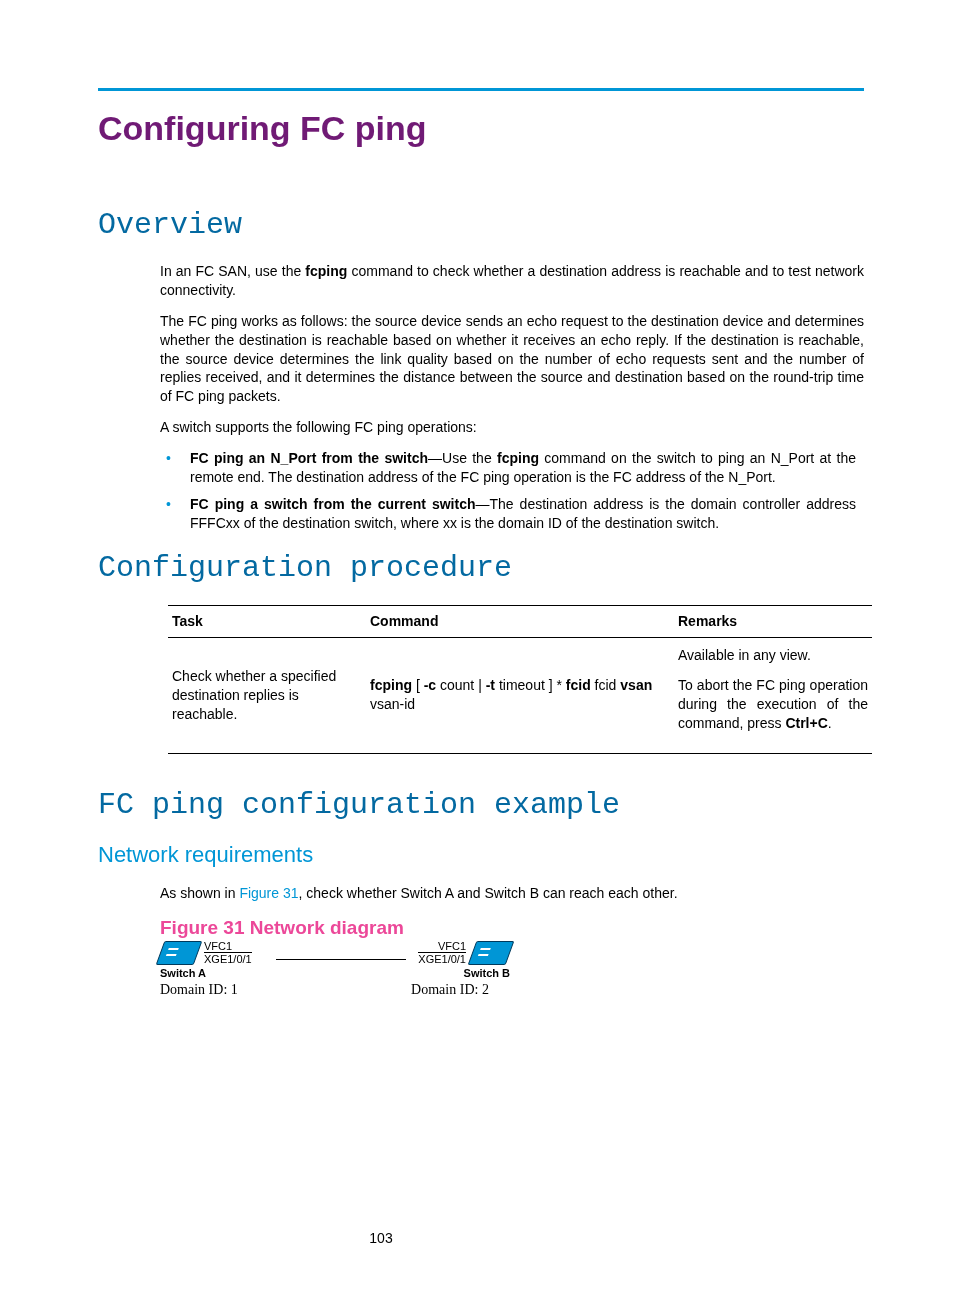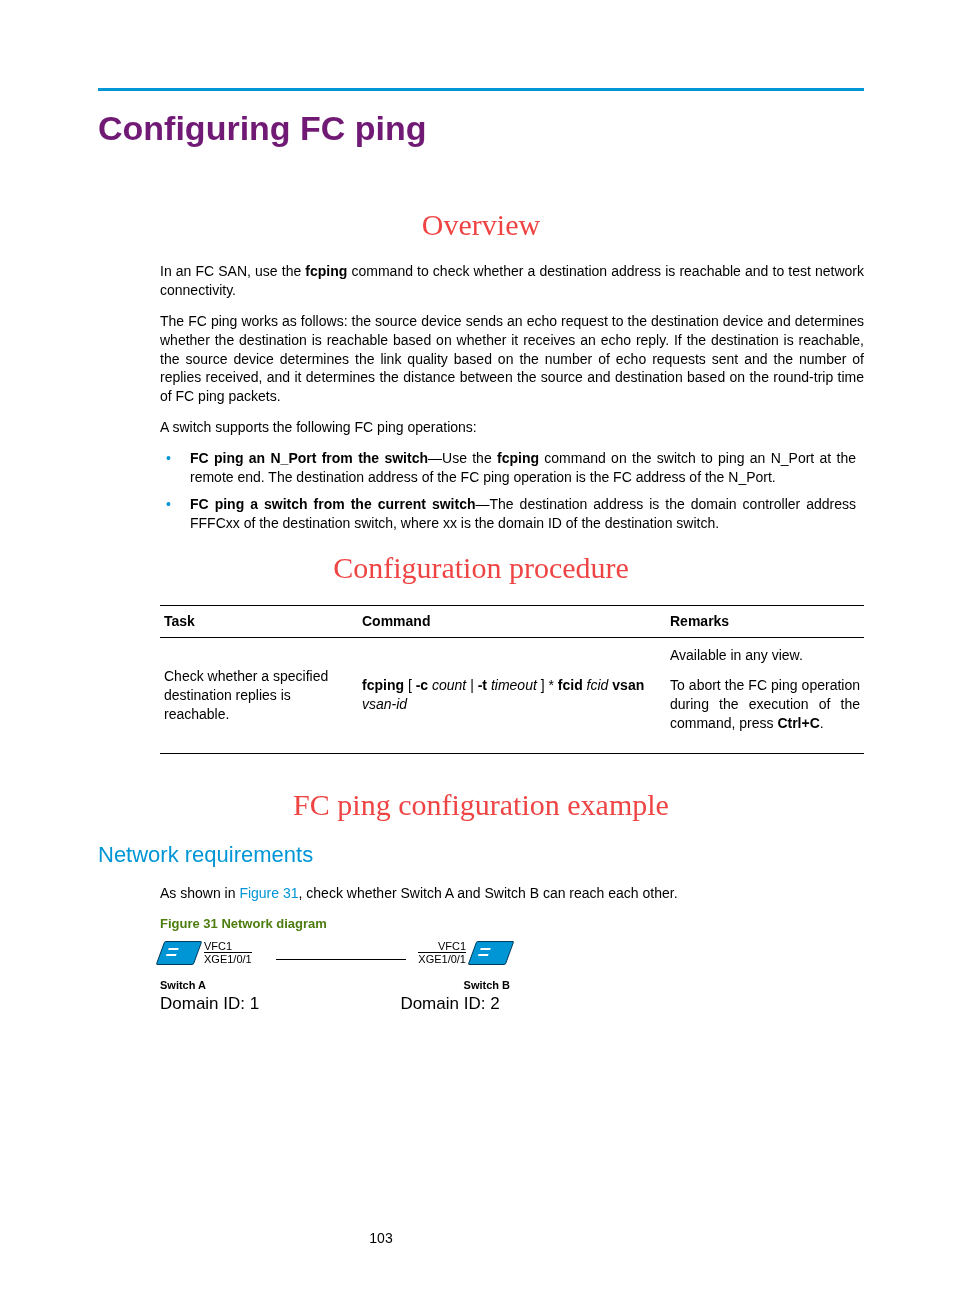--- a/index.html
+++ b/index.html
@@ -21,26 +21,25 @@
     margin-bottom: 18px;
   }
   h1.title {
     font-family: Arial, Helvetica, sans-serif;
     font-weight: bold;
     font-size: 34px;
     color: #701a75;
     margin: 0 0 60px 0;
   }
   h2.section {
-    font-family: Liberation Serif, serif;
+    font-family: Liberation Mono, monospace;
     font-weight: normal;
     font-size: 30px;
-    color: #ef4444;
+    color: #0369a1;
     margin: 0 0 20px 0;
-    text-align: center;
   }
   h3.subsection {
     font-family: Arial, Helvetica, sans-serif;
     font-weight: normal;
     font-size: 22px;
     color: #0096d6;
     margin: 0 0 16px 0;
   }
   .body-block {
     margin-left: 62px;
@@ -66,50 +65,50 @@
   ul.bullets li::before {
     content: "•";
     color: #0096d6;
     position: absolute;
     left: 6px;
     top: 0;
     font-size: 14px;
     line-height: 1.35;
   }
   .cmd { font-weight: bold; }
-  .italic { font-style: italic; }
+  .italic { }
 
   table.cfg {
     border-collapse: collapse;
     width: 100%;
     font-size: 14px;
+    margin-left: 8px;
   }
   table.cfg th {
     text-align: left;
     font-weight: bold;
     border-top: 1px solid #000;
     border-bottom: 1px solid #000;
     padding: 6px 4px;
   }
   table.cfg td {
     border-bottom: 1px solid #000;
     padding: 8px 4px;
     vertical-align: middle;
   }
   .col-task { width: 190px; }
   .col-cmd { width: 300px; }
   .remarks-para { margin: 0 0 8px 0; }
 
   a.link { color: #0096d6; text-decoration: none; }
 
   .fig-caption {
-    color: #4d7c0f;
-    font-weight: bold;
-    font-size: 13px;
-    margin-bottom: 8px;
+    color: #ec4899;
+    font-weight: bold;
+    font-size: 19px;
   }
 
   
   .diagram {
     display: flex;
     gap: 110px;
   }
   .node {
     width: 120px;
     font-size: 11px;
@@ -152,25 +151,26 @@
   }
   .node.right .port-labels { align-items: flex-end; }
   .vfc { font-size: 11px; }
   .xge {
     font-size: 11px;
     border-top: 1px solid #000;
     padding-top: 1px;
   }
   .sw-name {
     font-weight: bold;
-    margin-top: 12px;
+    margin-top: 0;
     font-size: 11px;
   }
   .domain {
-    font-size: 17px;
+    font-size: 14px;
+    font-family: Liberation Serif, serif;
   }
   .connector {
     position: absolute;
     top: 18px;
     height: 1px;
     background: #000;
   }
   .pagenum {
     position: absolute;
     bottom: 50px;

